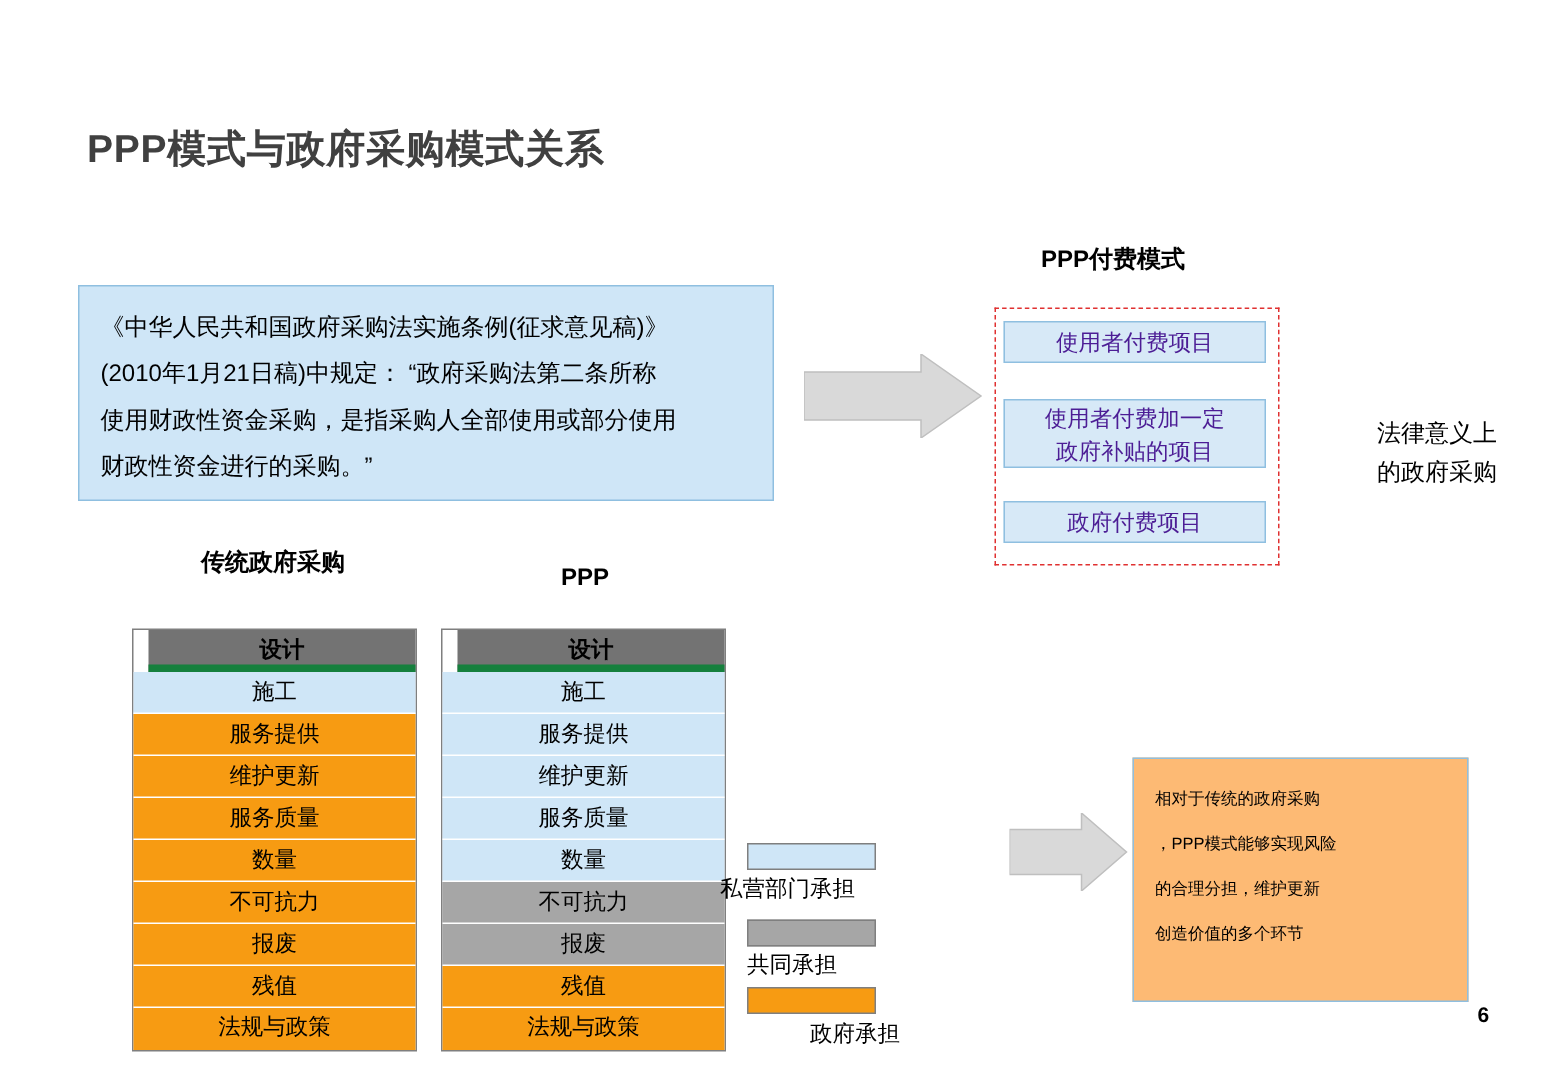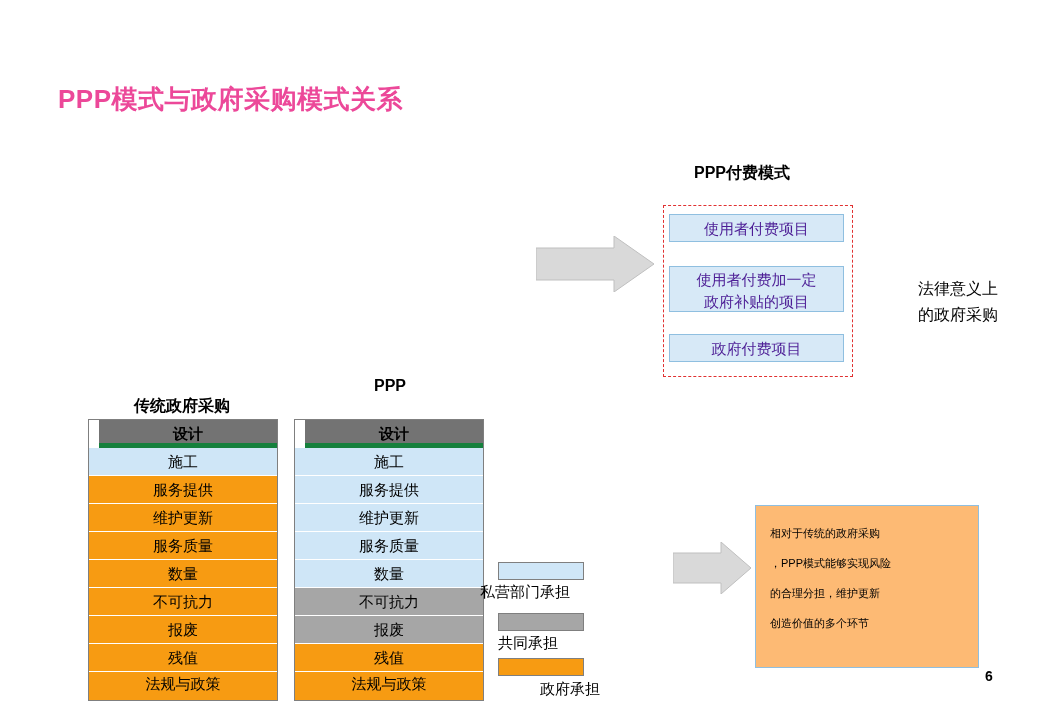--- a/index.html
+++ b/index.html
@@ -19,21 +19,21 @@
     width: 1040px;
     height: 720px;
   }
   .title {
     position: absolute;
     left: 58px;
     top: 82px;
     font-size: 26px;
     font-weight: bold;
     letter-spacing: 0.5px;
-    color: #ec4899;
+    color: #404040;
   }
   
   .quote-box {
     position: absolute;
     left: 52px;
     top: 190px;
     width: 464px;
     height: 144px;
     background: #cfe6f7;
     border: 1px solid #8fbfe0;
@@ -86,21 +86,21 @@
     text-align: right;
     font-family: Liberation Mono, monospace;
   }
   
   .col-head {
     position: absolute;
     font-size: 16px;
     font-weight: bold;
     text-align: center;
   }
-  .col-head-left { left: 87px; top: 396px; width: 190px; }
+  .col-head-left { left: 87px; top: 365px; width: 190px; }
   .col-head-right { left: 295px; top: 377px; width: 190px; }
   
   .stack {
     position: absolute;
     width: 190px;
     border: 1px solid #7f7f7f;
     box-sizing: border-box;
   }
   .stack-left { left: 88px; top: 419px; }
   .stack-right { left: 294px; top: 419px; }
@@ -157,20 +157,26 @@
     font-weight: bold;
   }
 </style>
 </head>
 <body>
 
 <div class="slide">
 
   <div class="title">PPP模式与政府采购模式关系</div>
 
+  <div class="quote-box">
+    <div>《中华人民共和国政府采购法实施条例(征求意见稿)》</div>
+    <div>(2010年1月21日稿)中规定： “政府采购法第二条所称</div>
+    <div>使用财政性资金采购，是指采购人全部使用或部分使用</div>
+    <div>财政性资金进行的采购。”</div>
+  </div>
 
   <svg class="arrow" style="left:536px; top:236px;" width="120" height="56">
     <polygon points="0,12 78,12 78,0 118,28 78,56 78,44 0,44" fill="#d9d9d9" stroke="#bfbfbf" stroke-width="1"></polygon>
   </svg>
 
   <div class="ppp-pay-title">PPP付费模式</div>
   <div class="dashed-group"></div>
   <div class="pay-item pay1">使用者付费项目</div>
   <div class="pay-item pay2">
     <div>使用者付费加一定</div>

